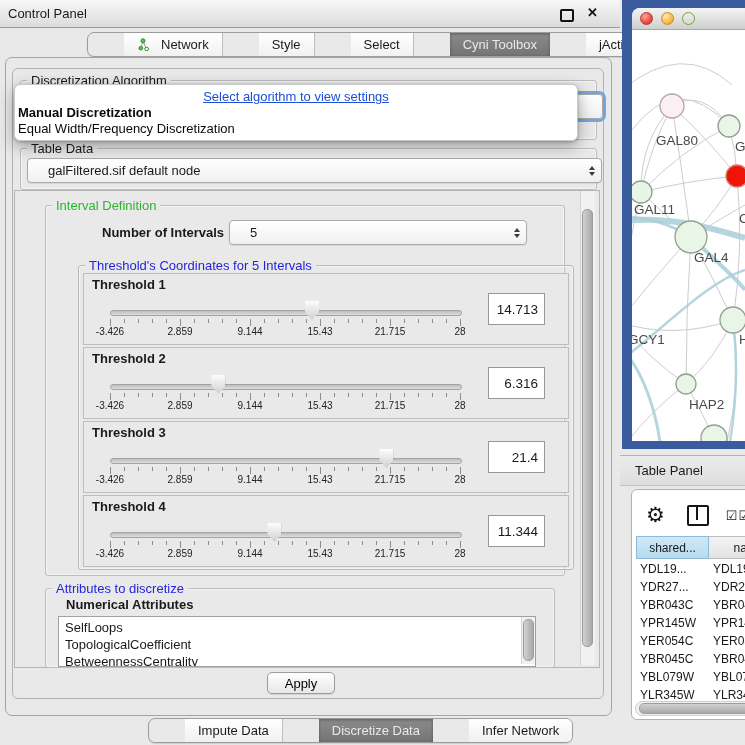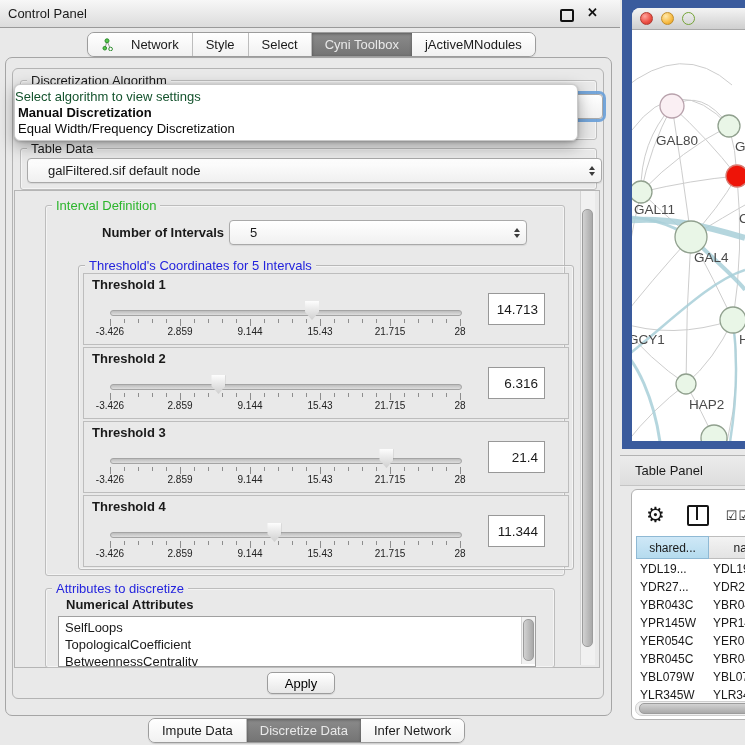--- a/index.html
+++ b/index.html
@@ -10,23 +10,23 @@
   
   .titlebar{left:0;top:0;width:620px;height:27px;
     background:linear-gradient(#f7f7f7,#dcdcdc);border-bottom:1px solid #9a9a9a;}
   .titlebar .ttl{position:absolute;left:8px;top:6px;font-size:13px;}
   .float-ico{position:absolute;right:46px;top:9px;width:10px;height:9px;border:2px solid #111;border-radius:2px;}
   .close-ico{position:absolute;right:22px;top:5px;font-size:13px;font-weight:900;color:#111;}
 
   
   .segbar{display:flex;border:1px solid #9c9c9c;border-radius:7px;overflow:hidden;
     box-shadow:0 1px 1px rgba(0,0,0,.12);}
-  .seg{height:23px;display:flex;align-items:center;justify-content:center;gap:17px;
+  .seg{height:23px;display:flex;align-items:center;justify-content:center;gap:11px;
     padding:0 13px;font-size:13px;background:linear-gradient(#ffffff,#f1f1f1);
-    border-right:1px solid #bdbdbd;white-space:nowrap;}
+    border-right:1px solid #bdbdbd;white-space:nowrap;margin-left:36px;}
   .seg:last-child{border-right:none;}
   .seg.sel{background:linear-gradient(#8b8b8b,#747474);color:#e9e9e9;
     box-shadow:inset 0 1px 3px rgba(0,0,0,.35);border-right:none;}
 
   .outer-panel{left:5px;top:57px;width:605px;height:657px;border:1px solid #a5a5a5;border-radius:7px;}
   .inner-panel{left:12px;top:68px;width:590px;height:629px;border:1px solid #b3b3b3;border-radius:6px;}
 
   .groupbox{position:absolute;border:1px solid #bdbdbd;border-radius:3px;
     box-shadow:inset 0 0 0 1px rgba(255,255,255,.5);}
   .gtitle{position:absolute;top:-8px;left:6px;background:#e9e9e9;padding:0 4px;
@@ -41,21 +41,21 @@
     display:flex;flex-direction:column;gap:2px;}
   .tri-up{width:0;height:0;border-left:3.5px solid transparent;border-right:3.5px solid transparent;
     border-bottom:4.5px solid #3b3b3b;}
   .tri-dn{width:0;height:0;border-left:3.5px solid transparent;border-right:3.5px solid transparent;
     border-top:4.5px solid #3b3b3b;}
   .focus-ring{box-shadow:0 0 0 3px rgba(104,158,216,.9);}
 
   
   .popup{left:14px;top:84px;width:562px;height:55px;background:#fff;border:1px solid #c9c9c9;
     border-radius:6px;box-shadow:0 5px 16px rgba(0,0,0,.35),0 1px 3px rgba(0,0,0,.2);z-index:40;}
-  .popup .ph{height:16px;margin-top:4px;text-align:left;color:#14532d;font-size:13px;}
+  .popup .ph{height:16px;margin-top:4px;text-align:center;color:#1d4ed8;font-size:13px;text-decoration:underline;}
   .popup .opt{height:16px;padding-left:3px;font-size:13px;line-height:16px;color:#0a0a0a;}
   .popup .opt.b{font-weight:bold;}
 
   
   .pane{left:14px;top:190px;width:584px;height:476px;border:1px solid #b5b5b5;}
   .vscroll{position:absolute;background:#f1f1f1;border-left:1px solid #d4d4d4;}
   .vthumb{position:absolute;left:1px;width:9px;border-radius:5px;
     background:linear-gradient(90deg,#d2d2d2,#a9a9a9);border:1px solid #9c9c9c;}
 
   .boldlbl{font-size:13px;font-weight:bold;padding-left:16px;}

